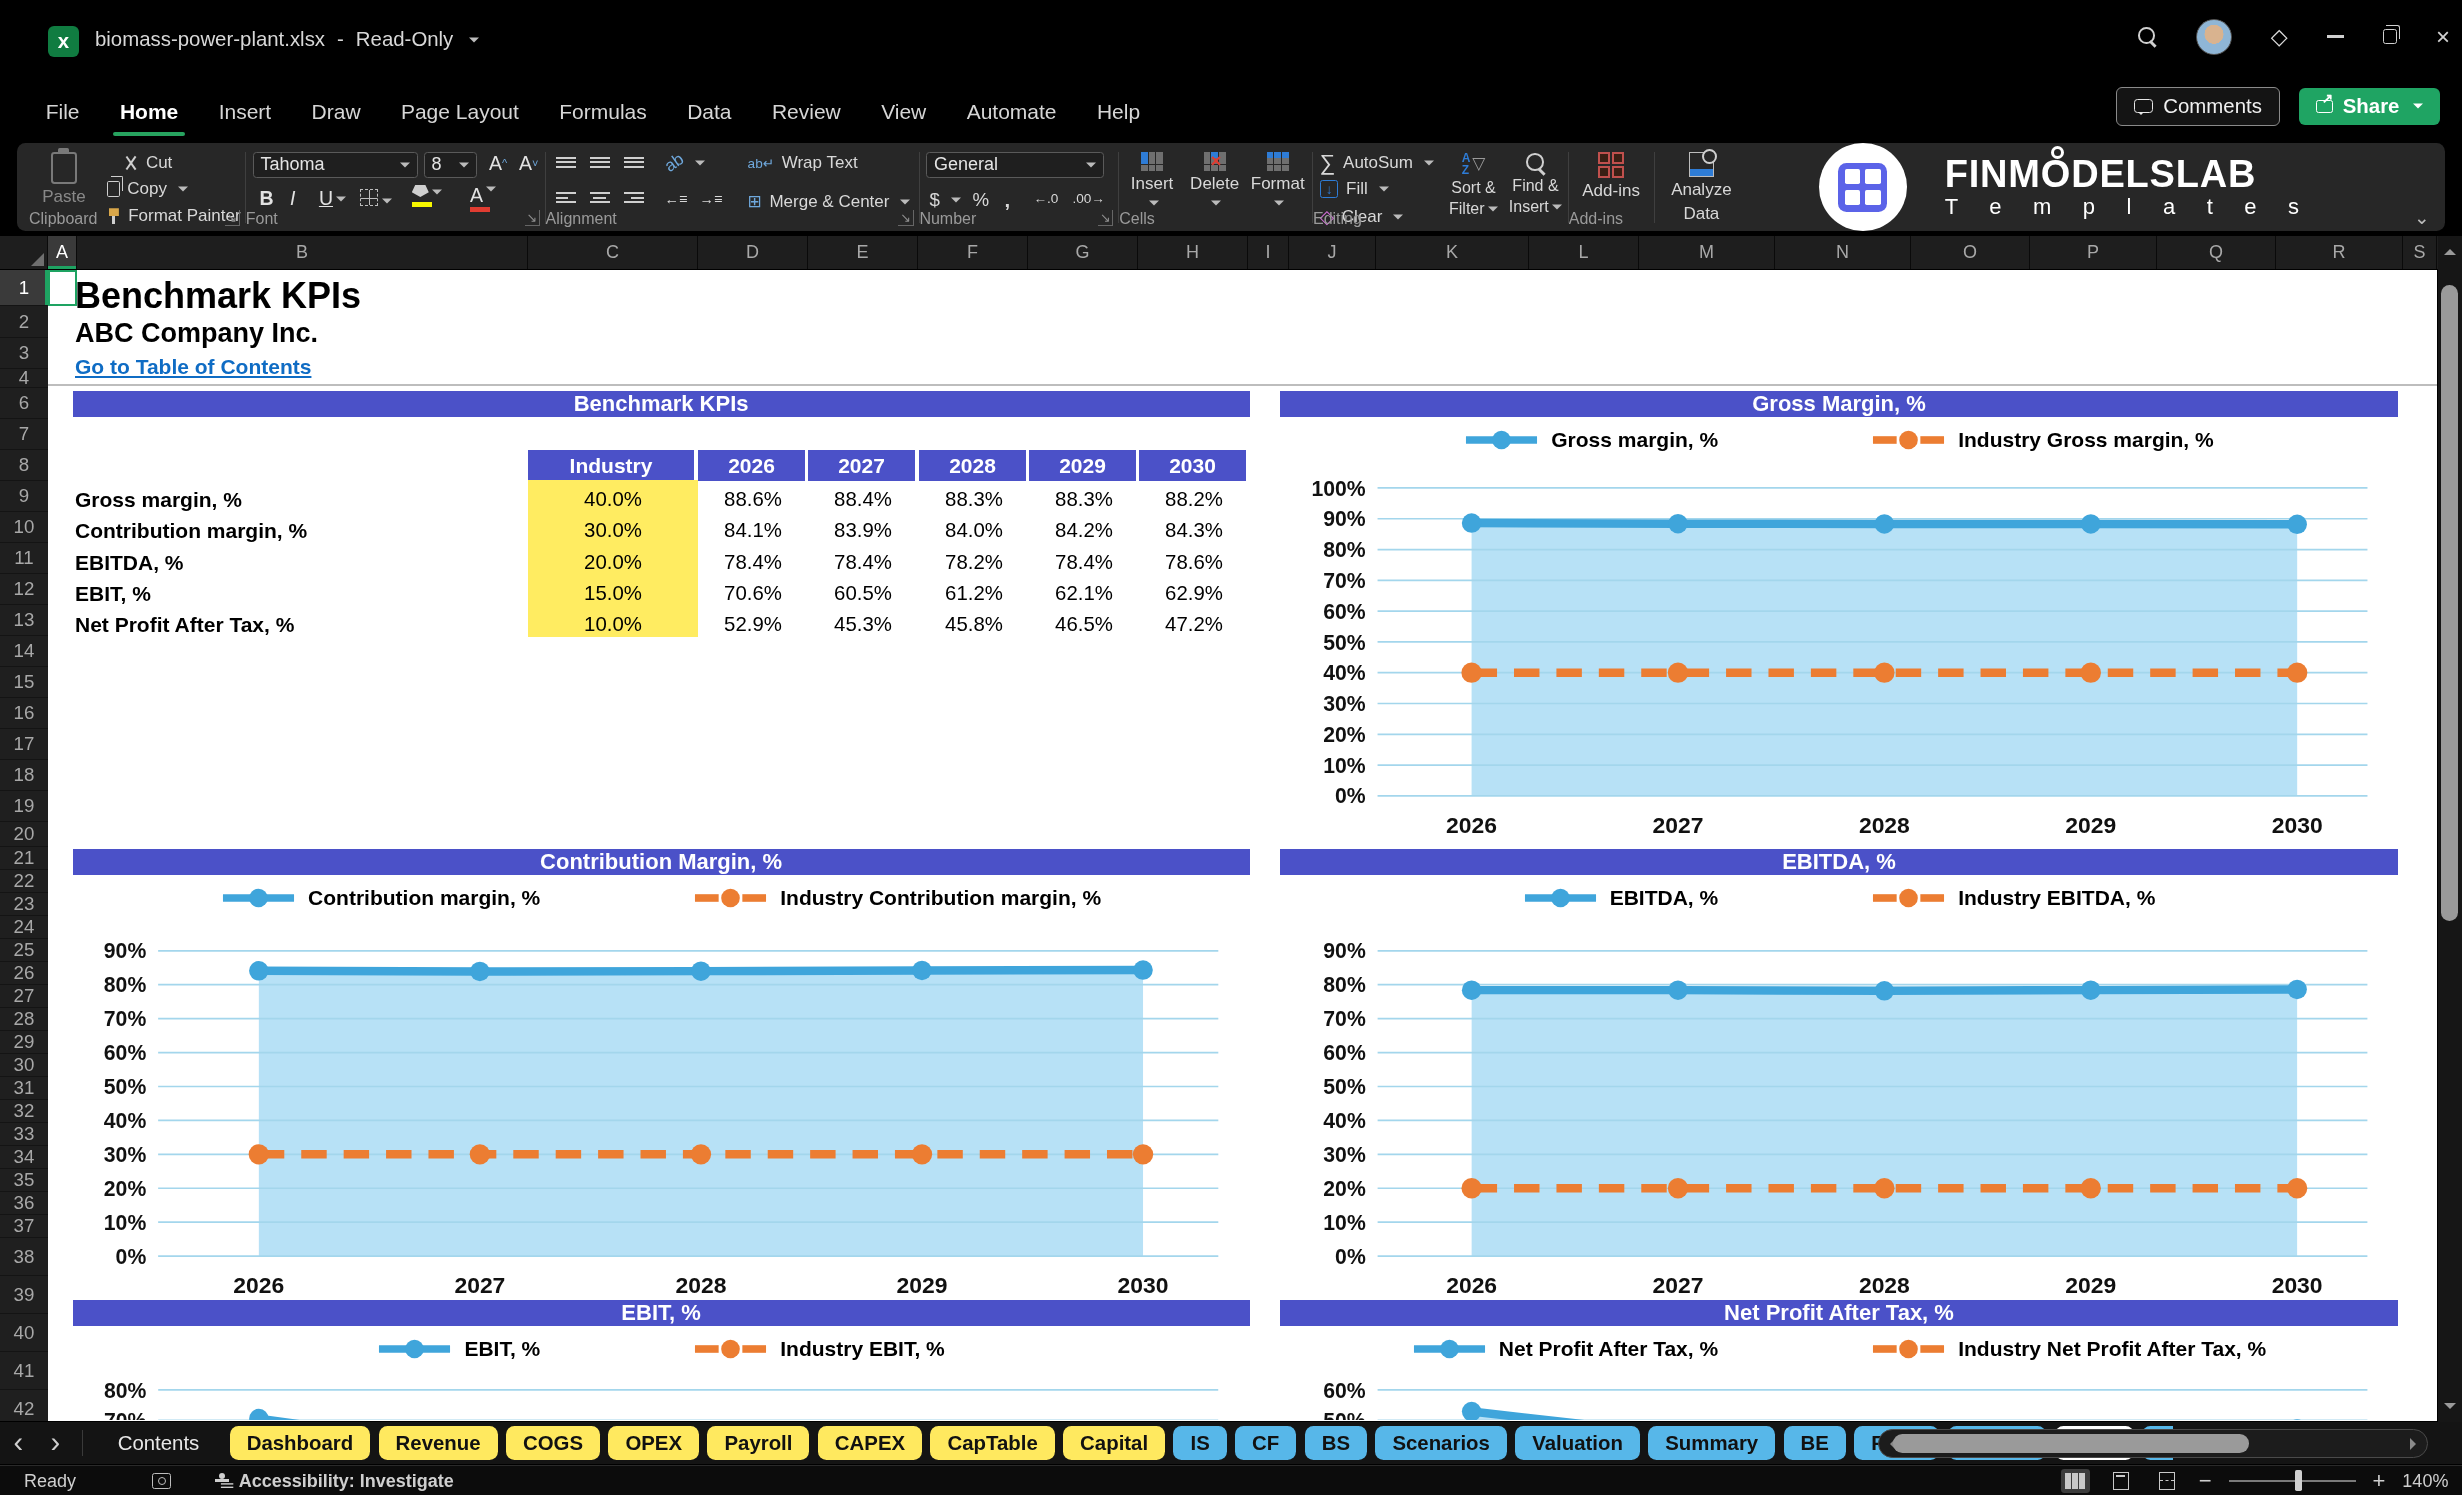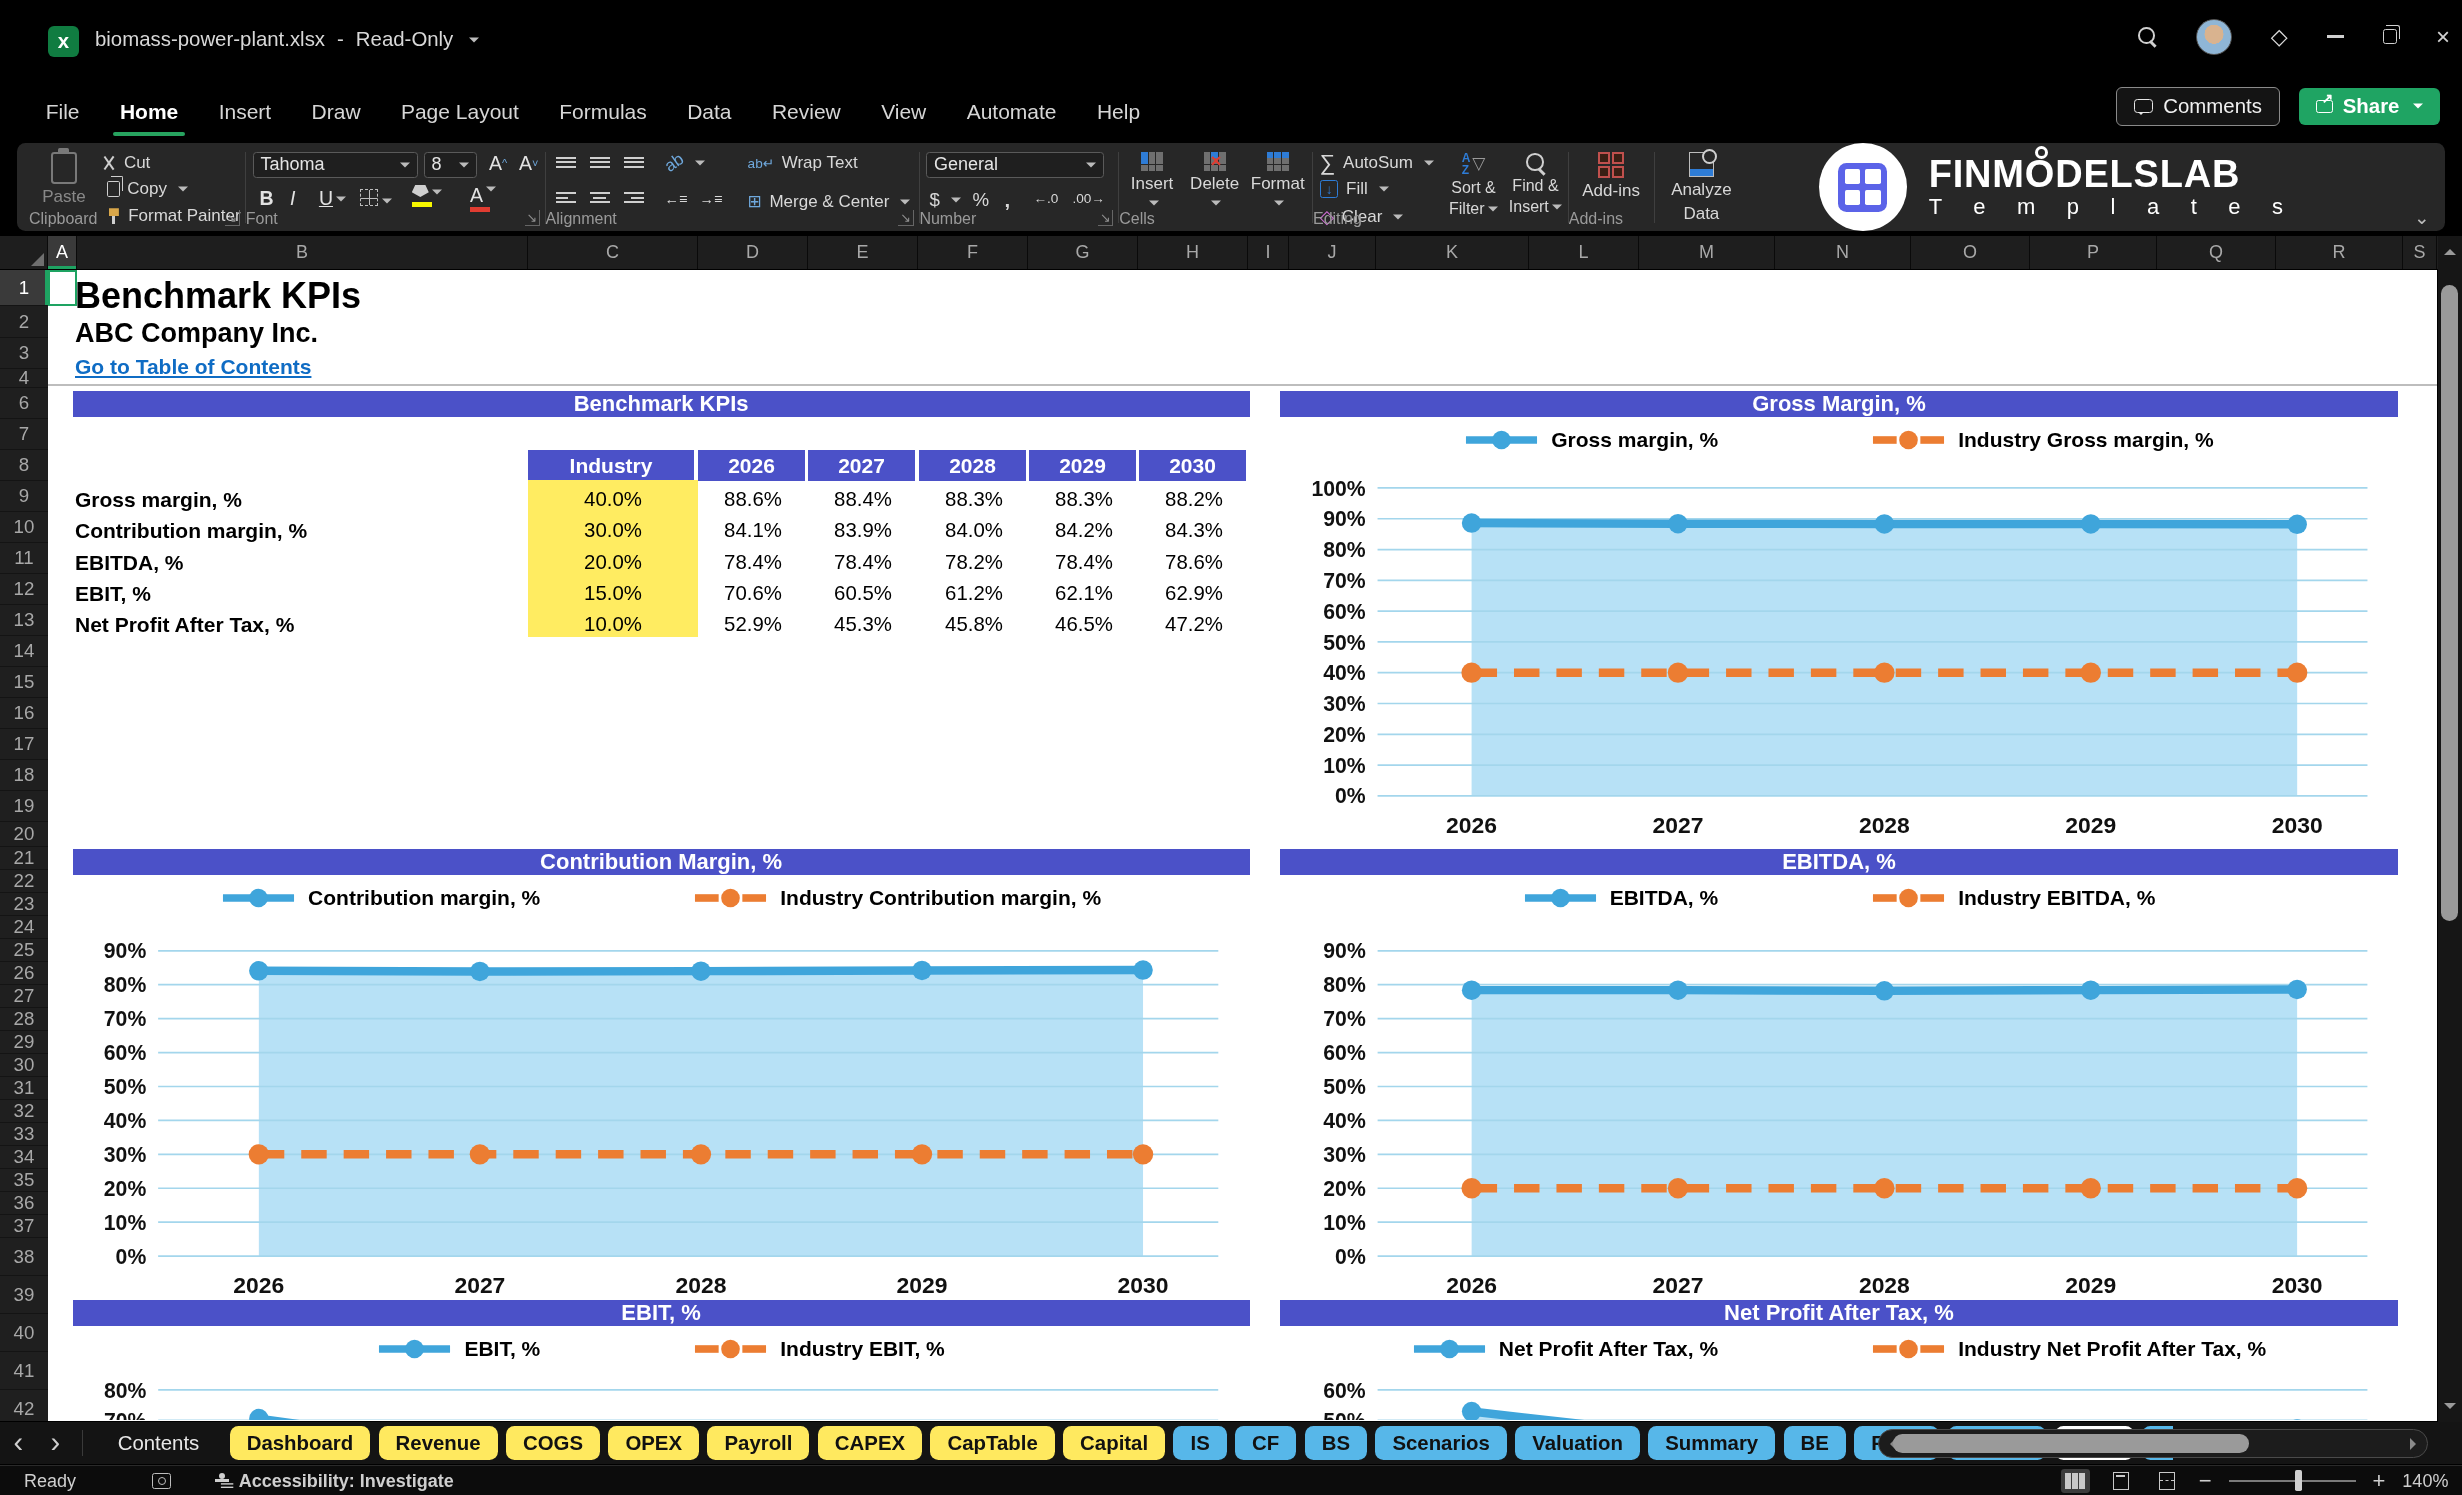--- a/index.html
+++ b/index.html
@@ -70,21 +70,21 @@
   .ic-az{display:inline-flex;flex-direction:column;font-size:12px;line-height:12px;color:#2E7CD6;font-weight:bold;}
   .ic-funnel{color:#9a9a9a;font-size:17px;margin-left:1.7px;}
   .ic-magbig{display:inline-block;width:22px;height:22px;position:relative;}
   .ic-magbig::before{content:"";position:absolute;left:1.7px;top:1.7px;width:13.6px;height:13.6px;border:2.5px solid #cfcfcf;border-radius:50%;}
   .ic-magbig::after{content:"";position:absolute;left:16px;top:16px;width:7.6px;height:2.5px;background:#cfcfcf;transform:rotate(45deg);transform-origin:0 0;}
   .ic-addins{display:inline-grid;grid-template-columns:12px 12px;grid-template-rows:12px 12px;gap:2.5px;}
   .ic-addins i{border:2.5px solid #C0504D;background:#3a1f14;}
   .ic-analyze{display:inline-block;width:25.5px;height:25.5px;border:1.7px solid #bdbdbd;position:relative;background:linear-gradient(0deg,#2E7CD6 0 6.8px,transparent 6.8px);}
   .ic-analyze::before{content:"";position:absolute;right:-3.4px;top:-3.4px;width:11px;height:11px;border:2.5px solid #cfcfcf;border-radius:50%;background:#272727;}
   
-  .logo{position:absolute;right:6.8px;top:0;width:628px;height:88px;display:flex;align-items:center;gap:22px;padding-left:8.5px;}
+  .logo{position:absolute;right:6.8px;top:0;width:628px;height:88px;display:flex;align-items:center;gap:38px;padding-left:8.5px;}
   .logo-circle{width:88px;height:88px;background:#fff;border-radius:50%;display:flex;align-items:center;justify-content:center;}
   .logo-sq{width:49px;height:49px;background:#5B63E8;border-radius:8.5px;display:grid;grid-template-columns:15.3px 15.3px;grid-template-rows:15.3px 15.3px;gap:5.1px;align-content:center;justify-content:center;}
   .logo-sq i{background:#fff;border-radius:1.7px;}
   .brand{font-size:38px;font-weight:bold;color:#fff;letter-spacing:0.8px;line-height:39px;}
   .brand .oring{position:relative;}
   .brand .oring::after{content:"";position:absolute;left:50%;top:-6.8px;width:7.6px;height:7.6px;margin-left:-5.1px;border:3px solid #fff;border-radius:50%;background:#272727;}
   .brand-sub{font-size:22px;color:#fff;letter-spacing:12.7px;margin-top:0;}
   .collapse{position:absolute;right:15.3px;bottom:1.7px;color:#bbb;font-size:18.7px;}
   
   .colheaders{position:absolute;left:0;top:236px;width:2439px;height:34px;display:flex;background:#1e1e1e;border-bottom:0.8px solid #000;}
@@ -203,21 +203,21 @@
   </div>
 
   <div class="ribbon">
     <div class="rgroups">
 
       <div class="rgroup" style="width:216px">
         <div class="bigbtn abs" style="left:8.5px;top:0;width:53px;opacity:.55">
           <span class="ic-clip"></span>
           <span>Paste</span>
         </div>
-        <div class="rsmall abs" style="left:72px;top:10.2px">
+        <div class="rsmall abs" style="left:94px;top:10.2px">
             <span class="ic-cut"></span>
             <span>Cut</span>
           </div>
         <div class="rsmall abs" style="left:78px;top:36px">
             <span class="ic-copy"></span>
             <span>Copy</span>
             <span class="car"></span>
           </div>
         <div class="rsmall abs" style="left:78px;top:63px">
             <span class="ic-fp"></span>

